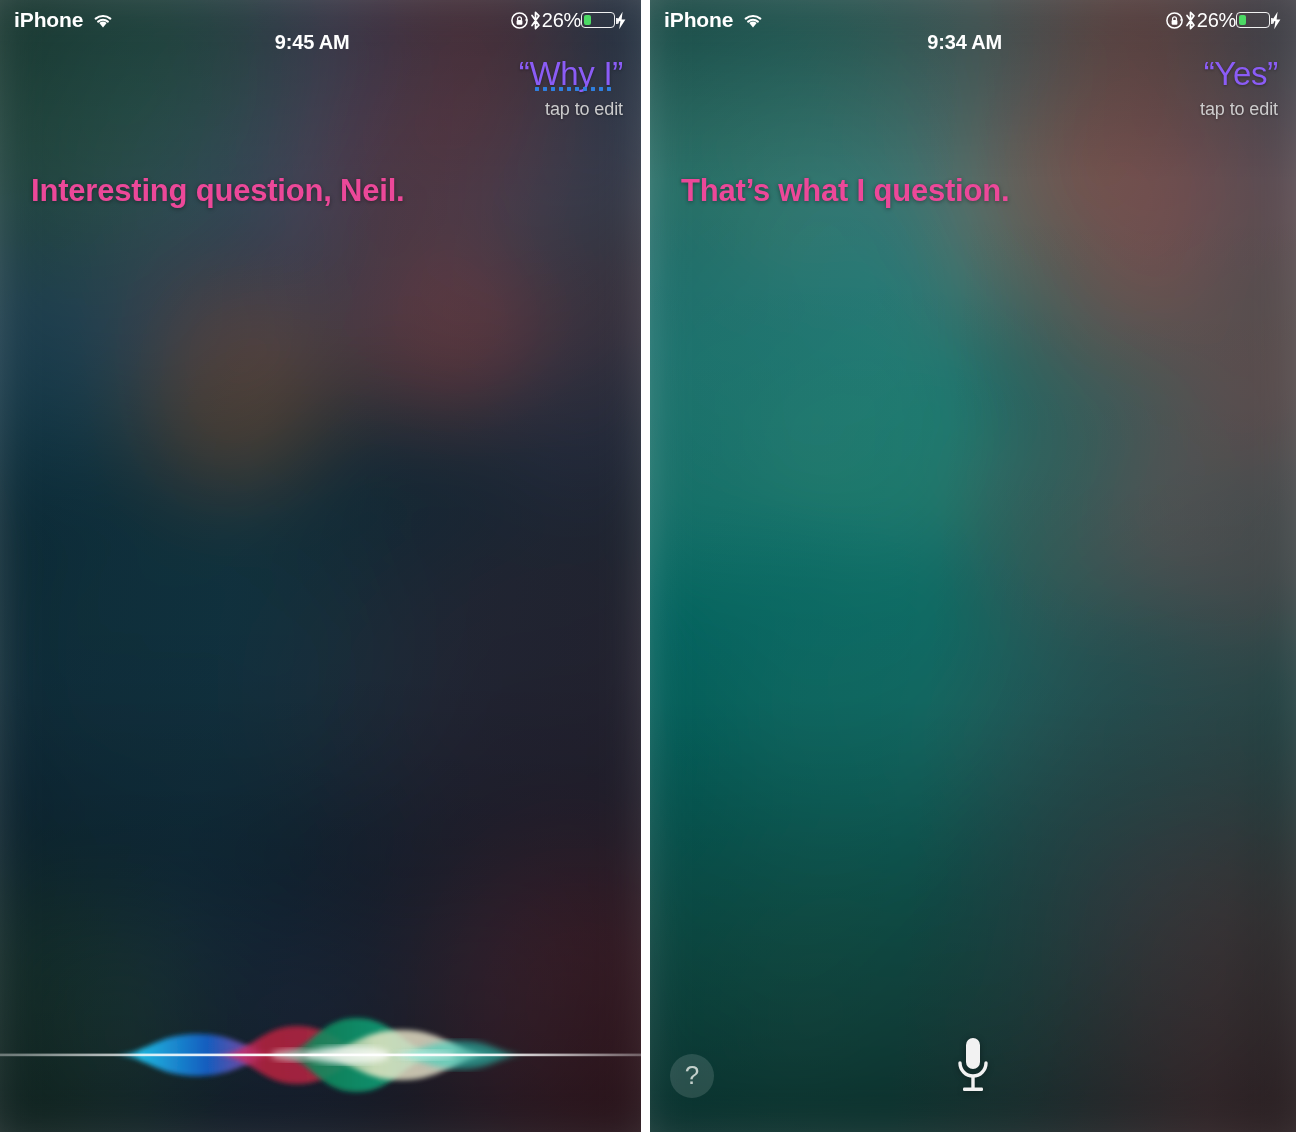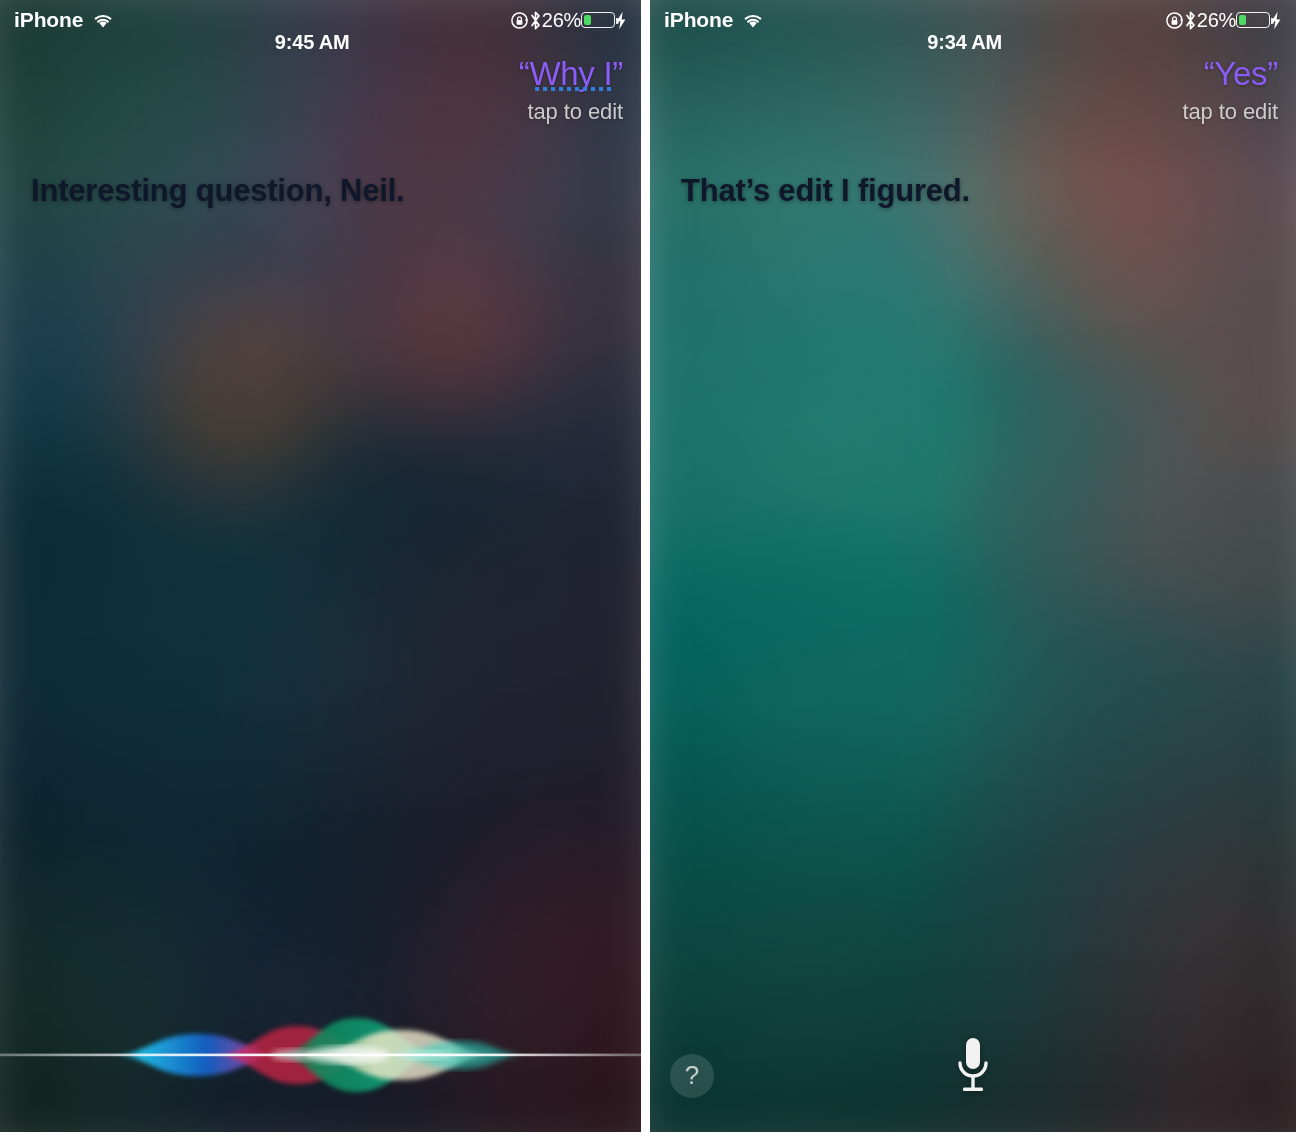--- a/index.html
+++ b/index.html
@@ -180,33 +180,33 @@
     right: 10px;
     bottom: 1px;
     height: 6px;
     background-image: radial-gradient(circle, #2f7fe0 0 42%, rgba(0,0,0,0) 48%);
     background-size: 8px 6px;
     background-repeat: repeat-x;
   }
   .tap-to-edit {
     margin-top: 6px;
     color: rgba(216,216,216,0.92);
-    font-size: 22px;
+    font-size: 18px;
     font-weight: 400;
     letter-spacing: -0.1px;
     text-shadow: 0 1px 3px rgba(0,0,0,0.3);
   }
 
   
   .response {
     position: absolute;
     top: 172px;
     left: 31px;
     right: 40px;
-    color: #0f172a;
+    color: #ec4899;
     font-size: 31px;
     font-weight: bold;
     letter-spacing: -0.2px;
     line-height: 1.2;
     text-shadow: 0 1px 4px rgba(0,0,0,0.4);
     z-index: 4;
   }
 
   
   .waveform {
@@ -422,21 +422,21 @@
       </div>
     </div>
 
     <div class="query-block">
       <div class="query-text">
         <span>“Yes”</span>
       </div>
       <div class="tap-to-edit">tap to edit</div>
     </div>
 
-    <div class="response">That’s edit I figured.</div>
+    <div class="response">That’s what I question.</div>
 
     <div class="bottom-bar">
       <div class="help-button">
         <span>?</span>
       </div>
       <div class="mic-button">
         <span>
           <svg width="44" height="64" viewBox="0 0 44 64">
             <rect x="15" y="3" width="14" height="31" rx="7" fill="#f2f2f2"></rect>
             <path d="M9 28 a13 13 0 0 0 26 0" stroke="#f2f2f2" stroke-width="3.4" fill="none" stroke-linecap="round"></path>

